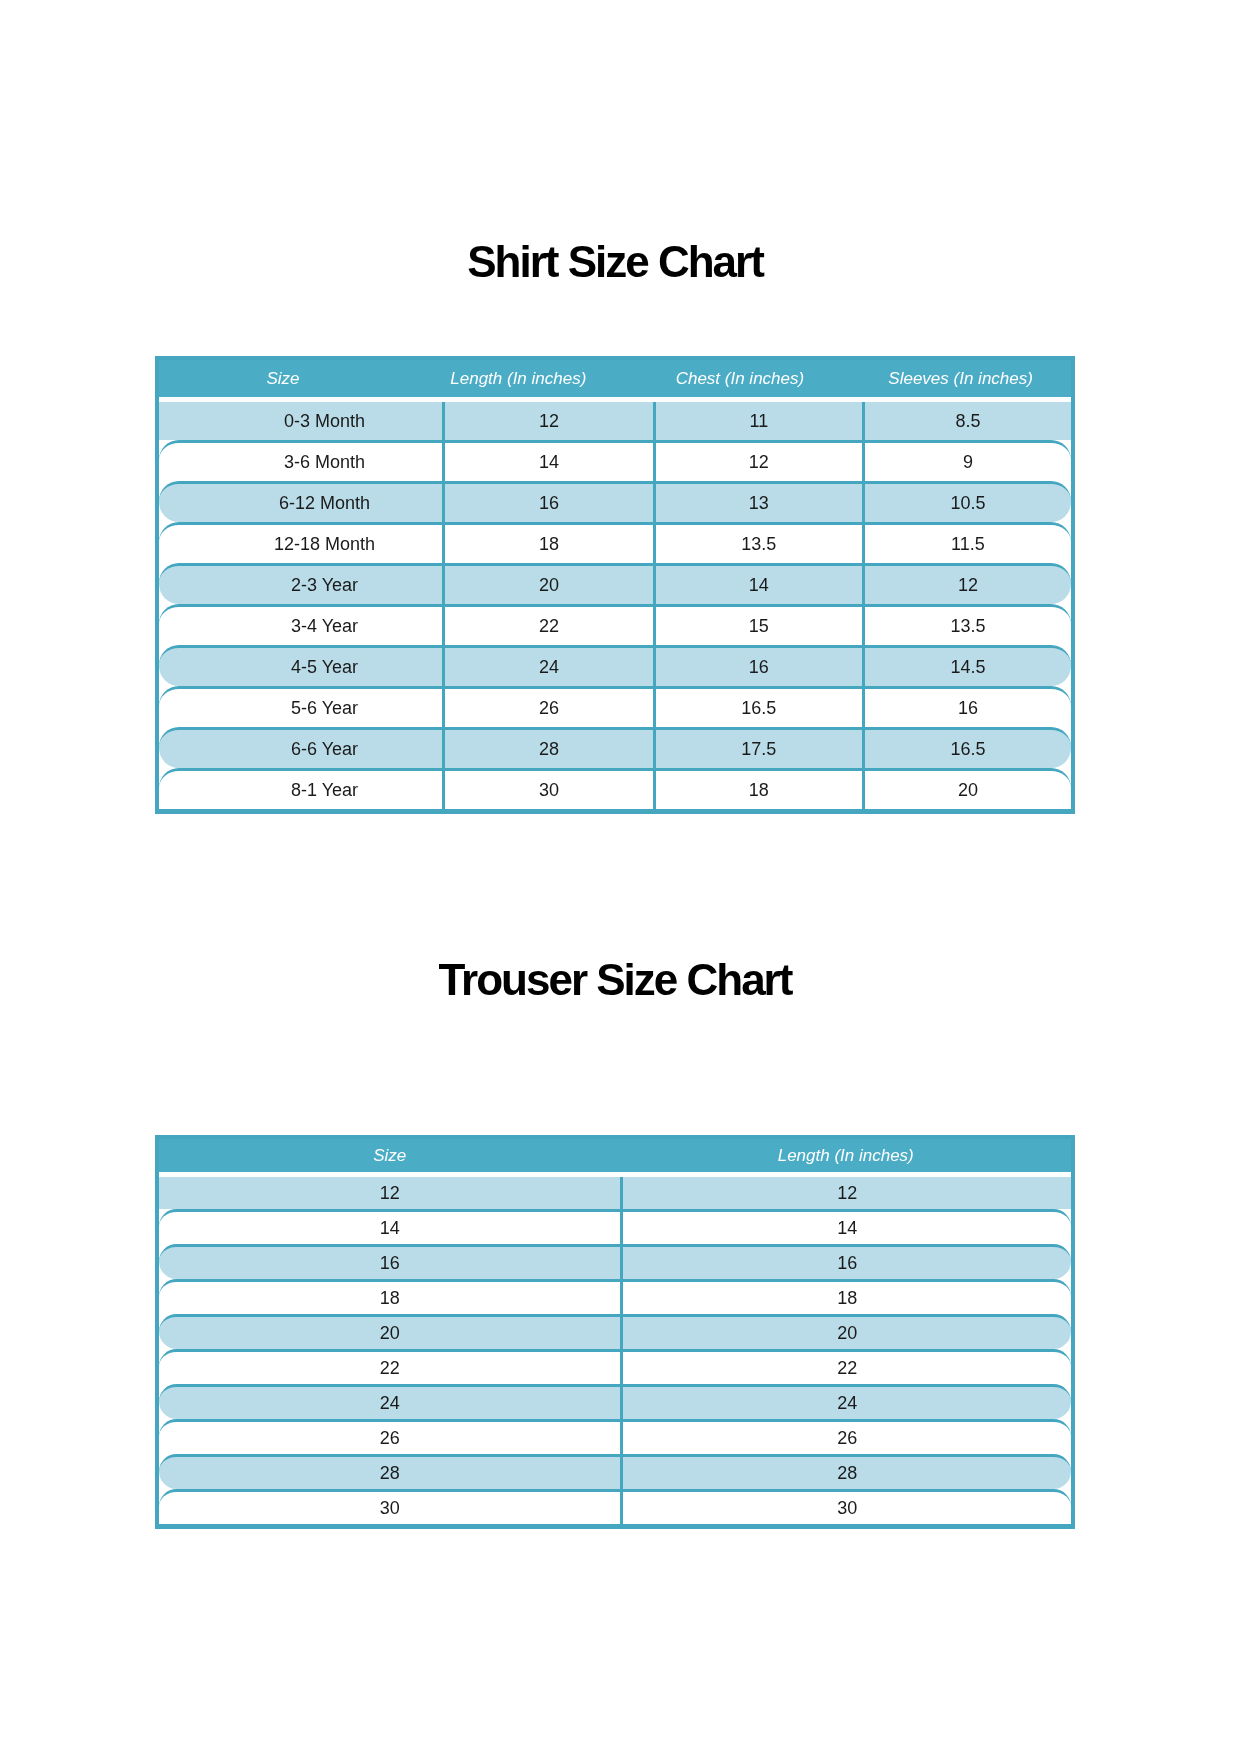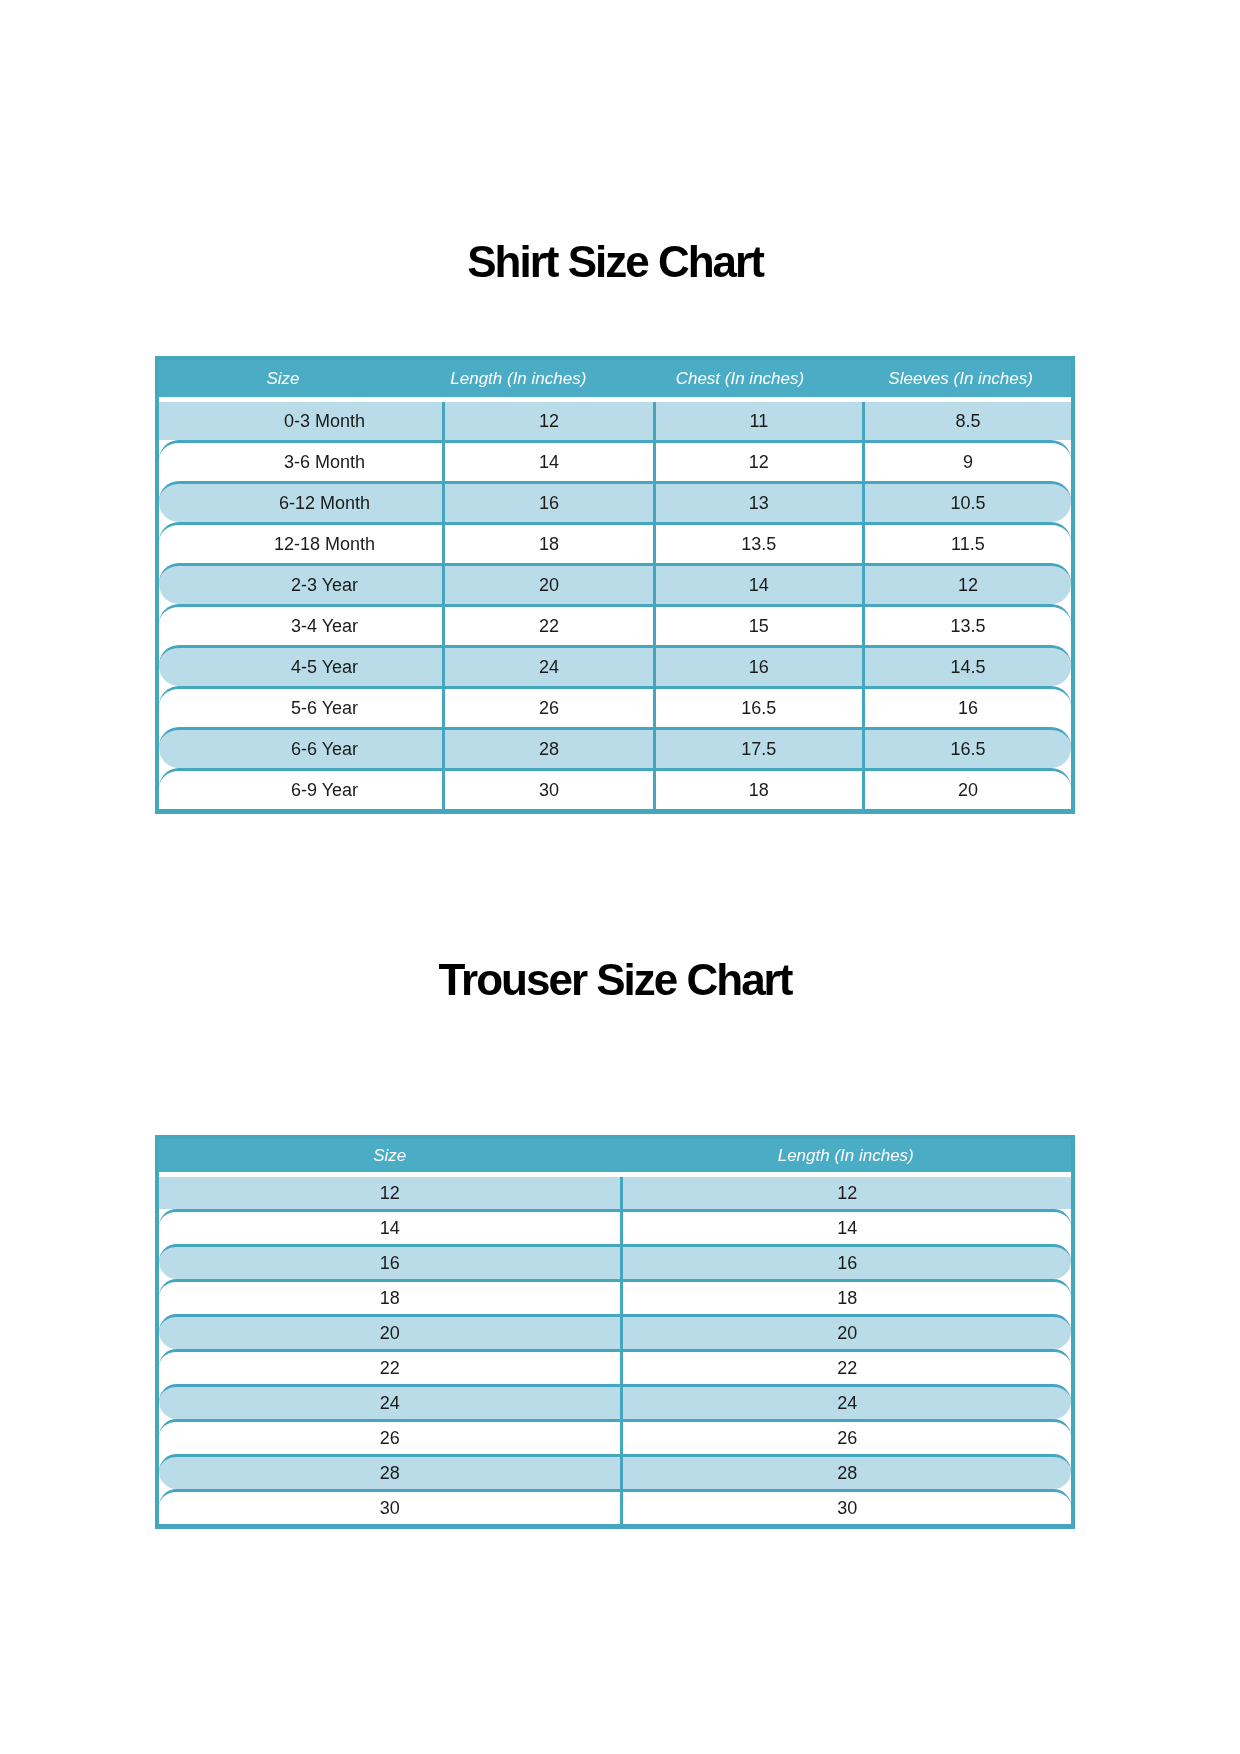--- a/index.html
+++ b/index.html
@@ -147,21 +147,21 @@
           <div class="cell">16.5</div>
           <div class="cell">16</div>
         </div>
         <div class="t-row">
           <div class="cell">6-6 Year</div>
           <div class="cell">28</div>
           <div class="cell">17.5</div>
           <div class="cell">16.5</div>
         </div>
         <div class="t-row">
-          <div class="cell">6-9 Year</div>
+          <div class="cell">8-1 Year</div>
           <div class="cell">30</div>
           <div class="cell">18</div>
           <div class="cell">20</div>
         </div>
       </div>
   </div>
 
   <h1 id="trouser-title" class="chart-title">Trouser Size Chart</h1>
 
   <div id="trouser-table" class="size-table trouser">

